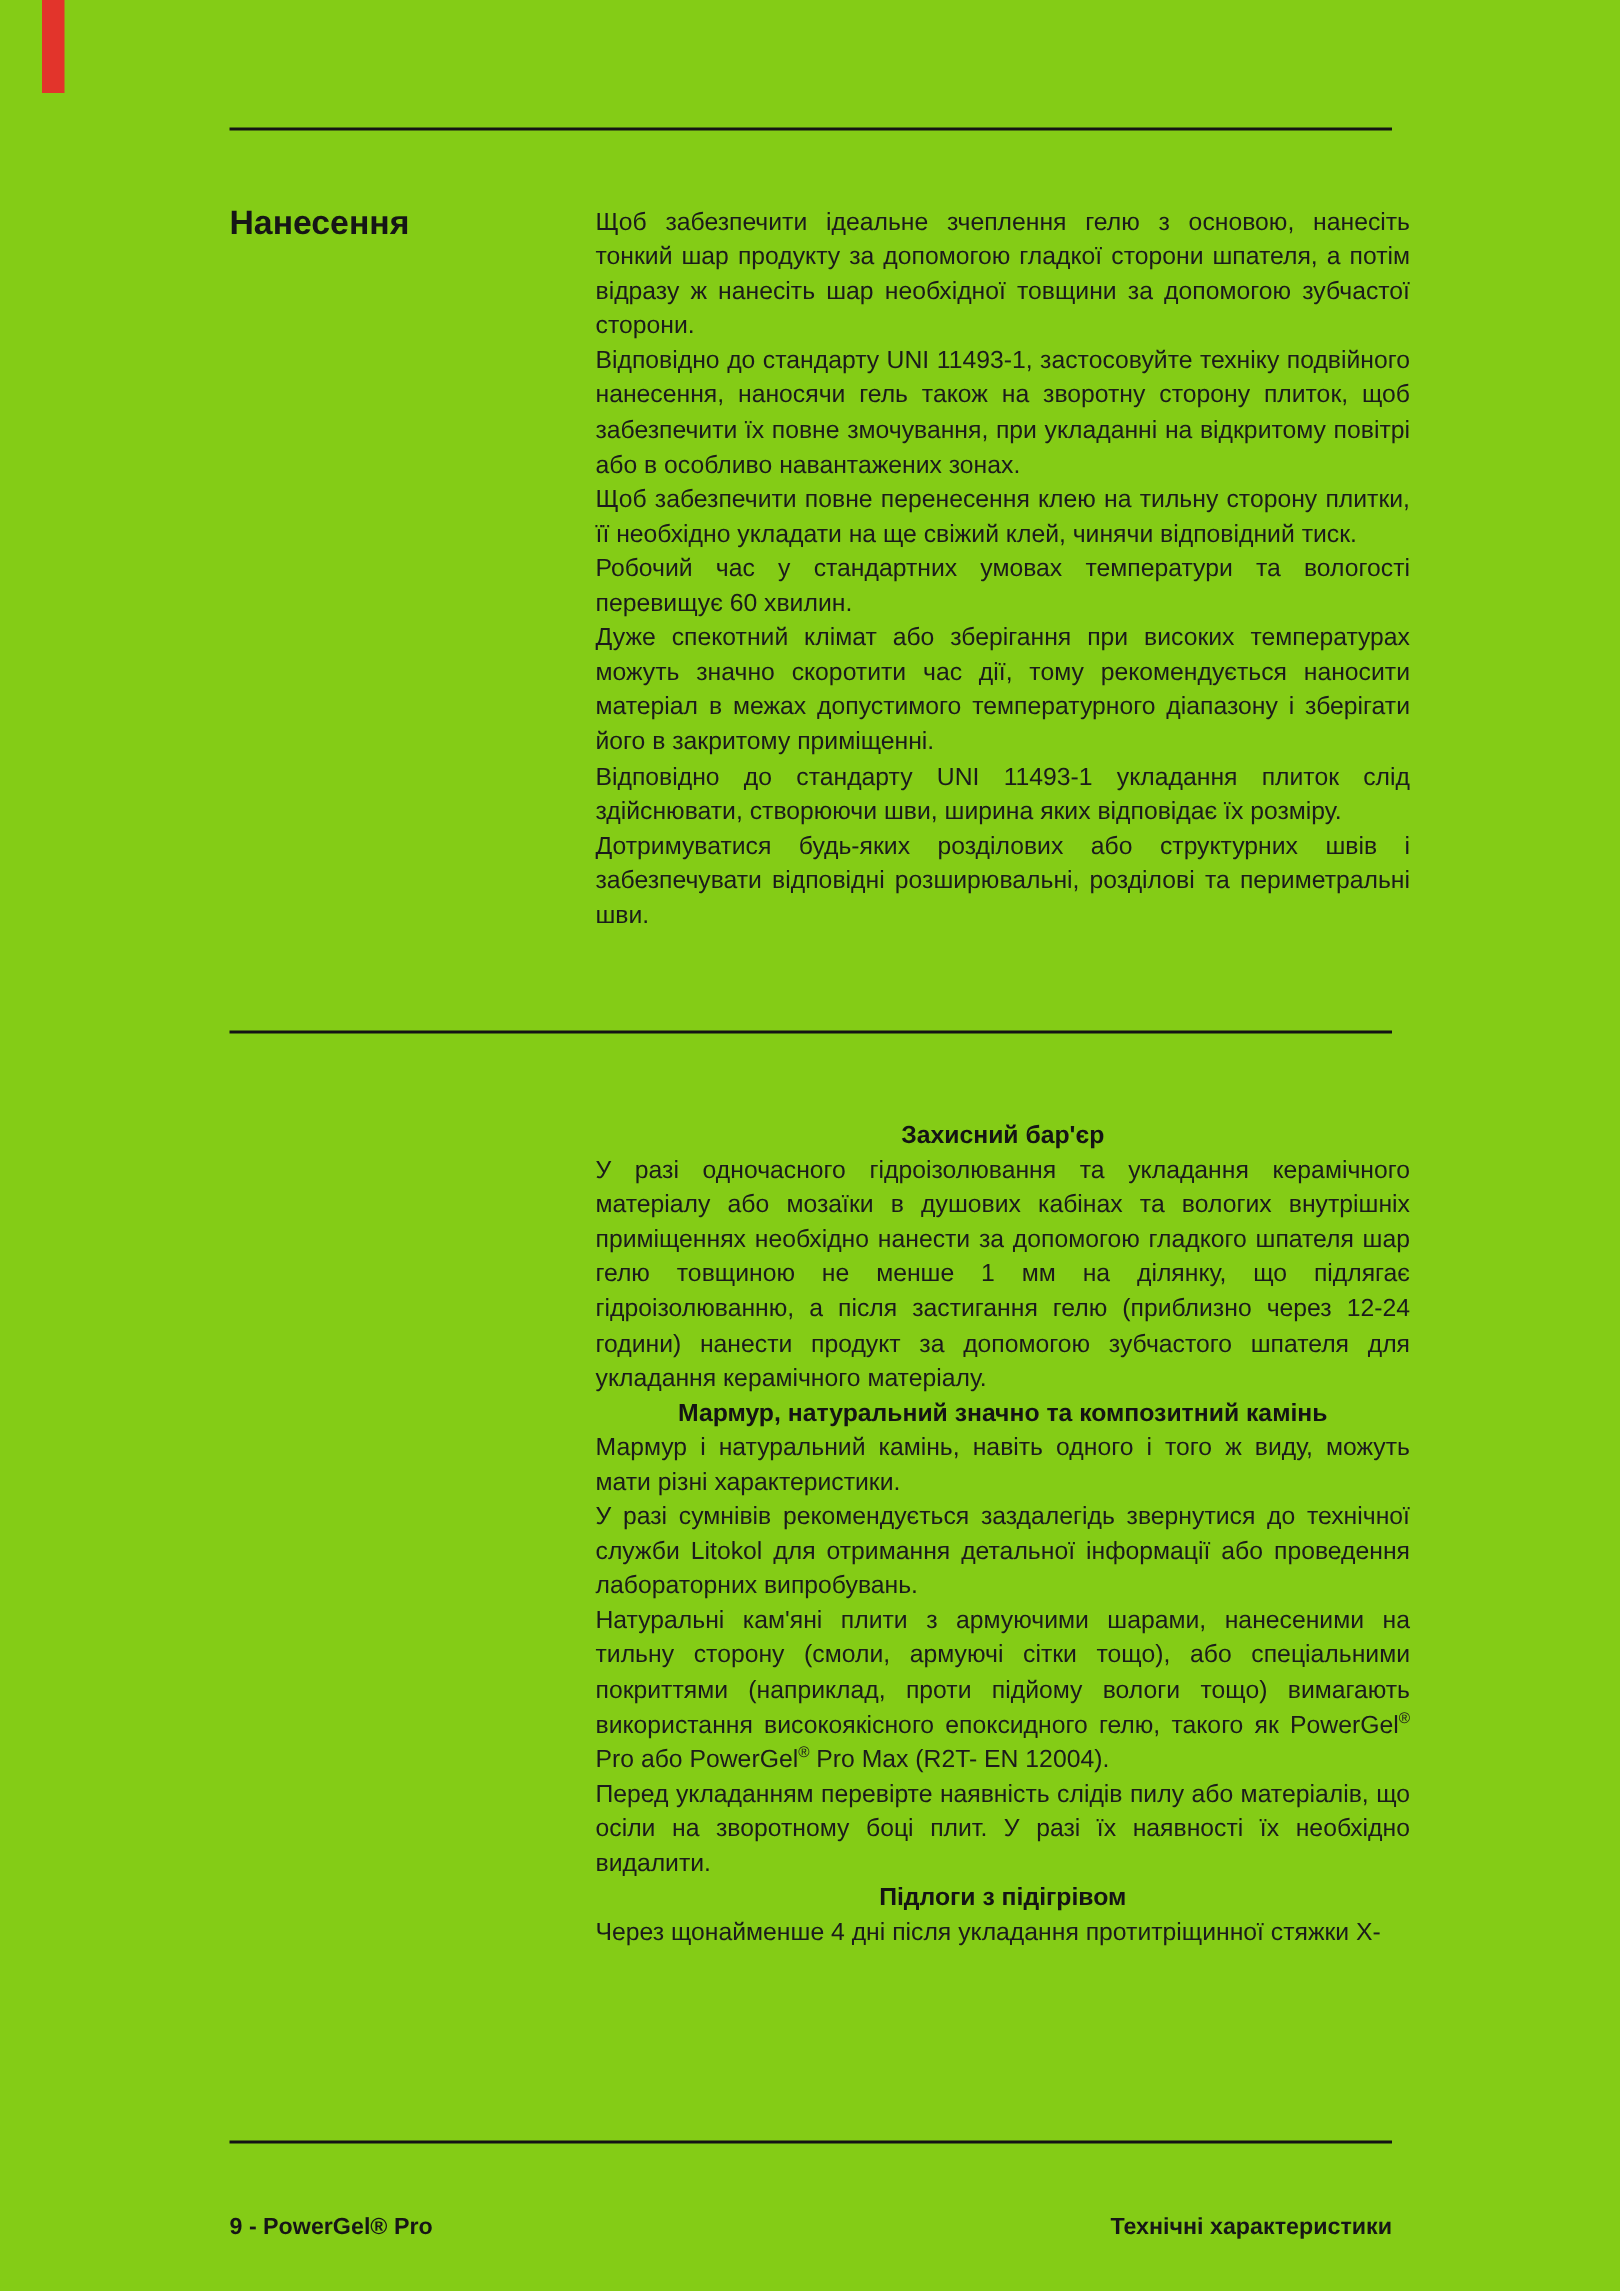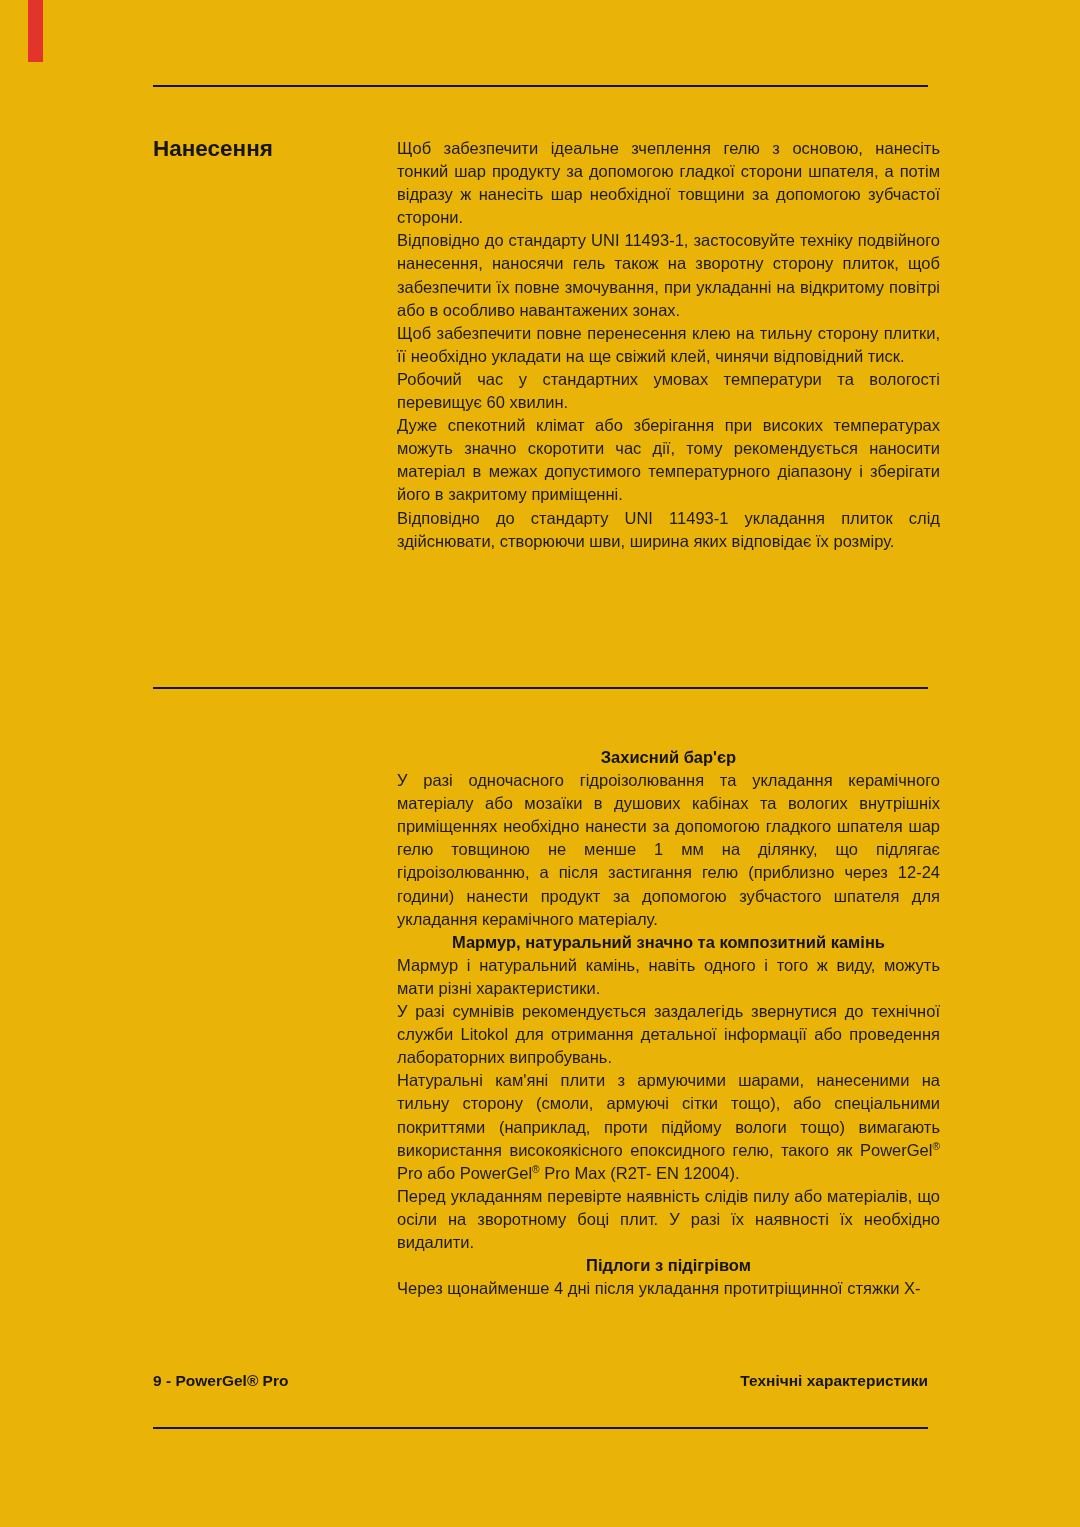--- a/index.html
+++ b/index.html
@@ -1,20 +1,20 @@
 <!DOCTYPE html>
 <html><head>
 <meta charset="utf-8">
 <style>
   html, body { margin: 0; padding: 0; background: #ffffff; }
   .page {
     position: relative;
     width: 1080px;
     height: 1527px;
-    background: #eab308;
+    background: #84cc16;
     font-family: "Liberation Sans", sans-serif;
     color: #1b1b1b;
     overflow: hidden;
   }
   .red-bar {
     position: absolute;
     left: 28px; top: 0;
     width: 15px; height: 62px;
     background: #e2342b;
   }
@@ -53,21 +53,21 @@
   .body-col-2 { top: 746px; }
   .body-col p { margin: 0; padding: 0; }
   .subhead {
     font-weight: bold;
     text-align: center;
     color: #141414;
   }
   sup { font-size: 0.62em; line-height: 0; vertical-align: super; }
   .footer-text {
     position: absolute;
-    top: 1372px;
+    top: 1476px;
     font-size: 15.5px;
     font-weight: bold;
     color: #161616;
     white-space: nowrap;
   }
   .footer-left  { left: 153px; }
   .footer-right { right: 152px; }
 </style>
 </head>
 <body>
@@ -80,20 +80,21 @@
 
   <div class="side-heading side-heading-1">Нанесення</div>
 
   <div class="body-col body-col-1">
     <p>Щоб забезпечити ідеальне зчеплення гелю з основою, нанесіть тонкий шар продукту за допомогою гладкої сторони шпателя, а потім відразу ж нанесіть шар необхідної товщини за допомогою зубчастої сторони.</p>
     <p>Відповідно до стандарту UNI 11493-1, застосовуйте техніку подвійного нанесення, наносячи гель також на зворотну сторону плиток, щоб забезпечити їх повне змочування, при укладанні на відкритому повітрі або в особливо навантажених зонах.</p>
     <p>Щоб забезпечити повне перенесення клею на тильну сторону плитки, її необхідно укладати на ще свіжий клей, чинячи відповідний тиск.</p>
     <p>Робочий час у стандартних умовах температури та вологості перевищує 60 хвилин.</p>
     <p>Дуже спекотний клімат або зберігання при високих температурах можуть значно скоротити час дії, тому рекомендується наносити матеріал в межах допустимого температурного діапазону і зберігати його в закритому приміщенні.</p>
     <p>Відповідно до стандарту UNI 11493-1 укладання плиток слід здійснювати, створюючи шви, ширина яких відповідає їх розміру.</p>
+    <p>Дотримуватися будь-яких розділових або структурних швів і забезпечувати відповідні розширювальні, розділові та периметральні шви.</p>
   </div>
 
   <div class="rule rule-middle"></div>
 
 
   <div class="body-col body-col-2">
     <p class="subhead">Захисний бар'єр</p>
     <p>У разі одночасного гідроізолювання та укладання керамічного матеріалу або мозаїки в душових кабінах та вологих внутрішніх приміщеннях необхідно нанести за допомогою гладкого шпателя шар гелю товщиною не менше 1 мм на ділянку, що підлягає гідроізолюванню, а після застигання гелю (приблизно через 12-24 години) нанести продукт за допомогою зубчастого шпателя для укладання керамічного матеріалу.</p>
     <p class="subhead">Мармур, натуральний значно та композитний камінь</p>
     <p>Мармур і натуральний камінь, навіть одного і того ж виду, можуть мати різні характеристики.</p>

